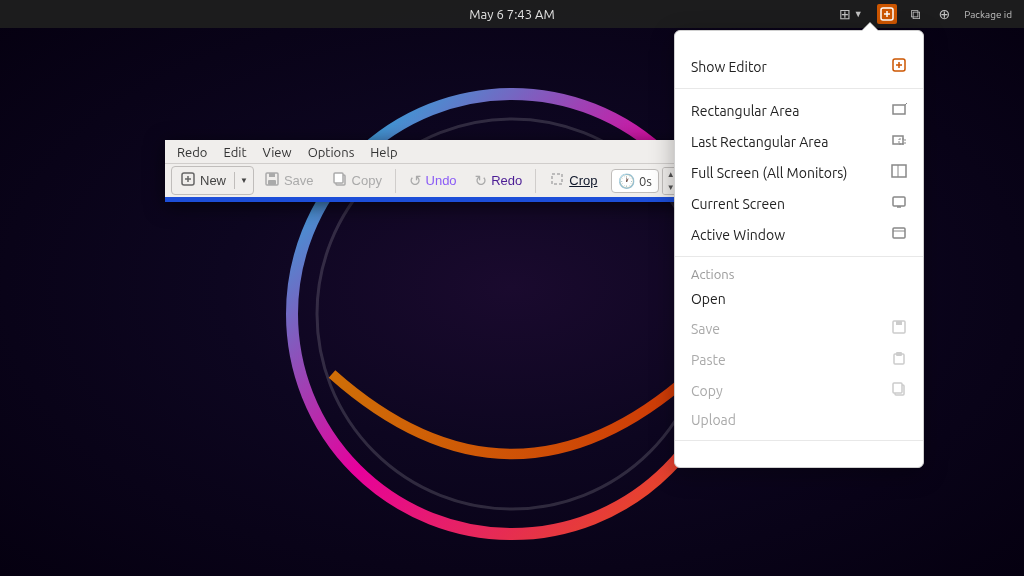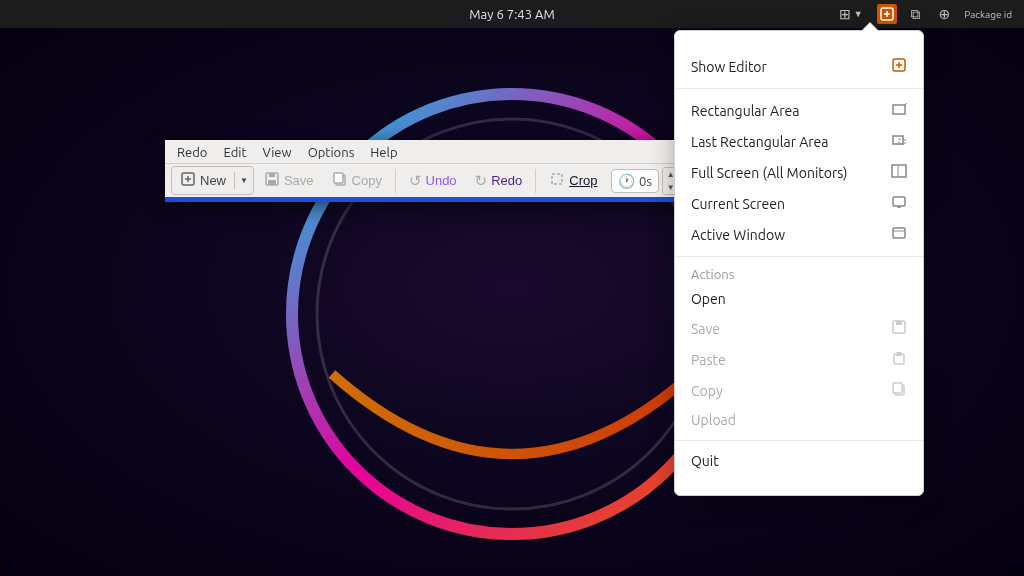--- a/index.html
+++ b/index.html
@@ -604,19 +604,16 @@
           </svg>
       </span>
     </div>
 
     <div class="menu-section-item disabled">
       <span>Upload</span>
     </div>
 
     <div class="menu-divider"></div>
 
-    <div class="menu-section-item">
-      <span>Quit</span>
-    </div>
 
   </div>
 
 </div>
 
 </body></html>

